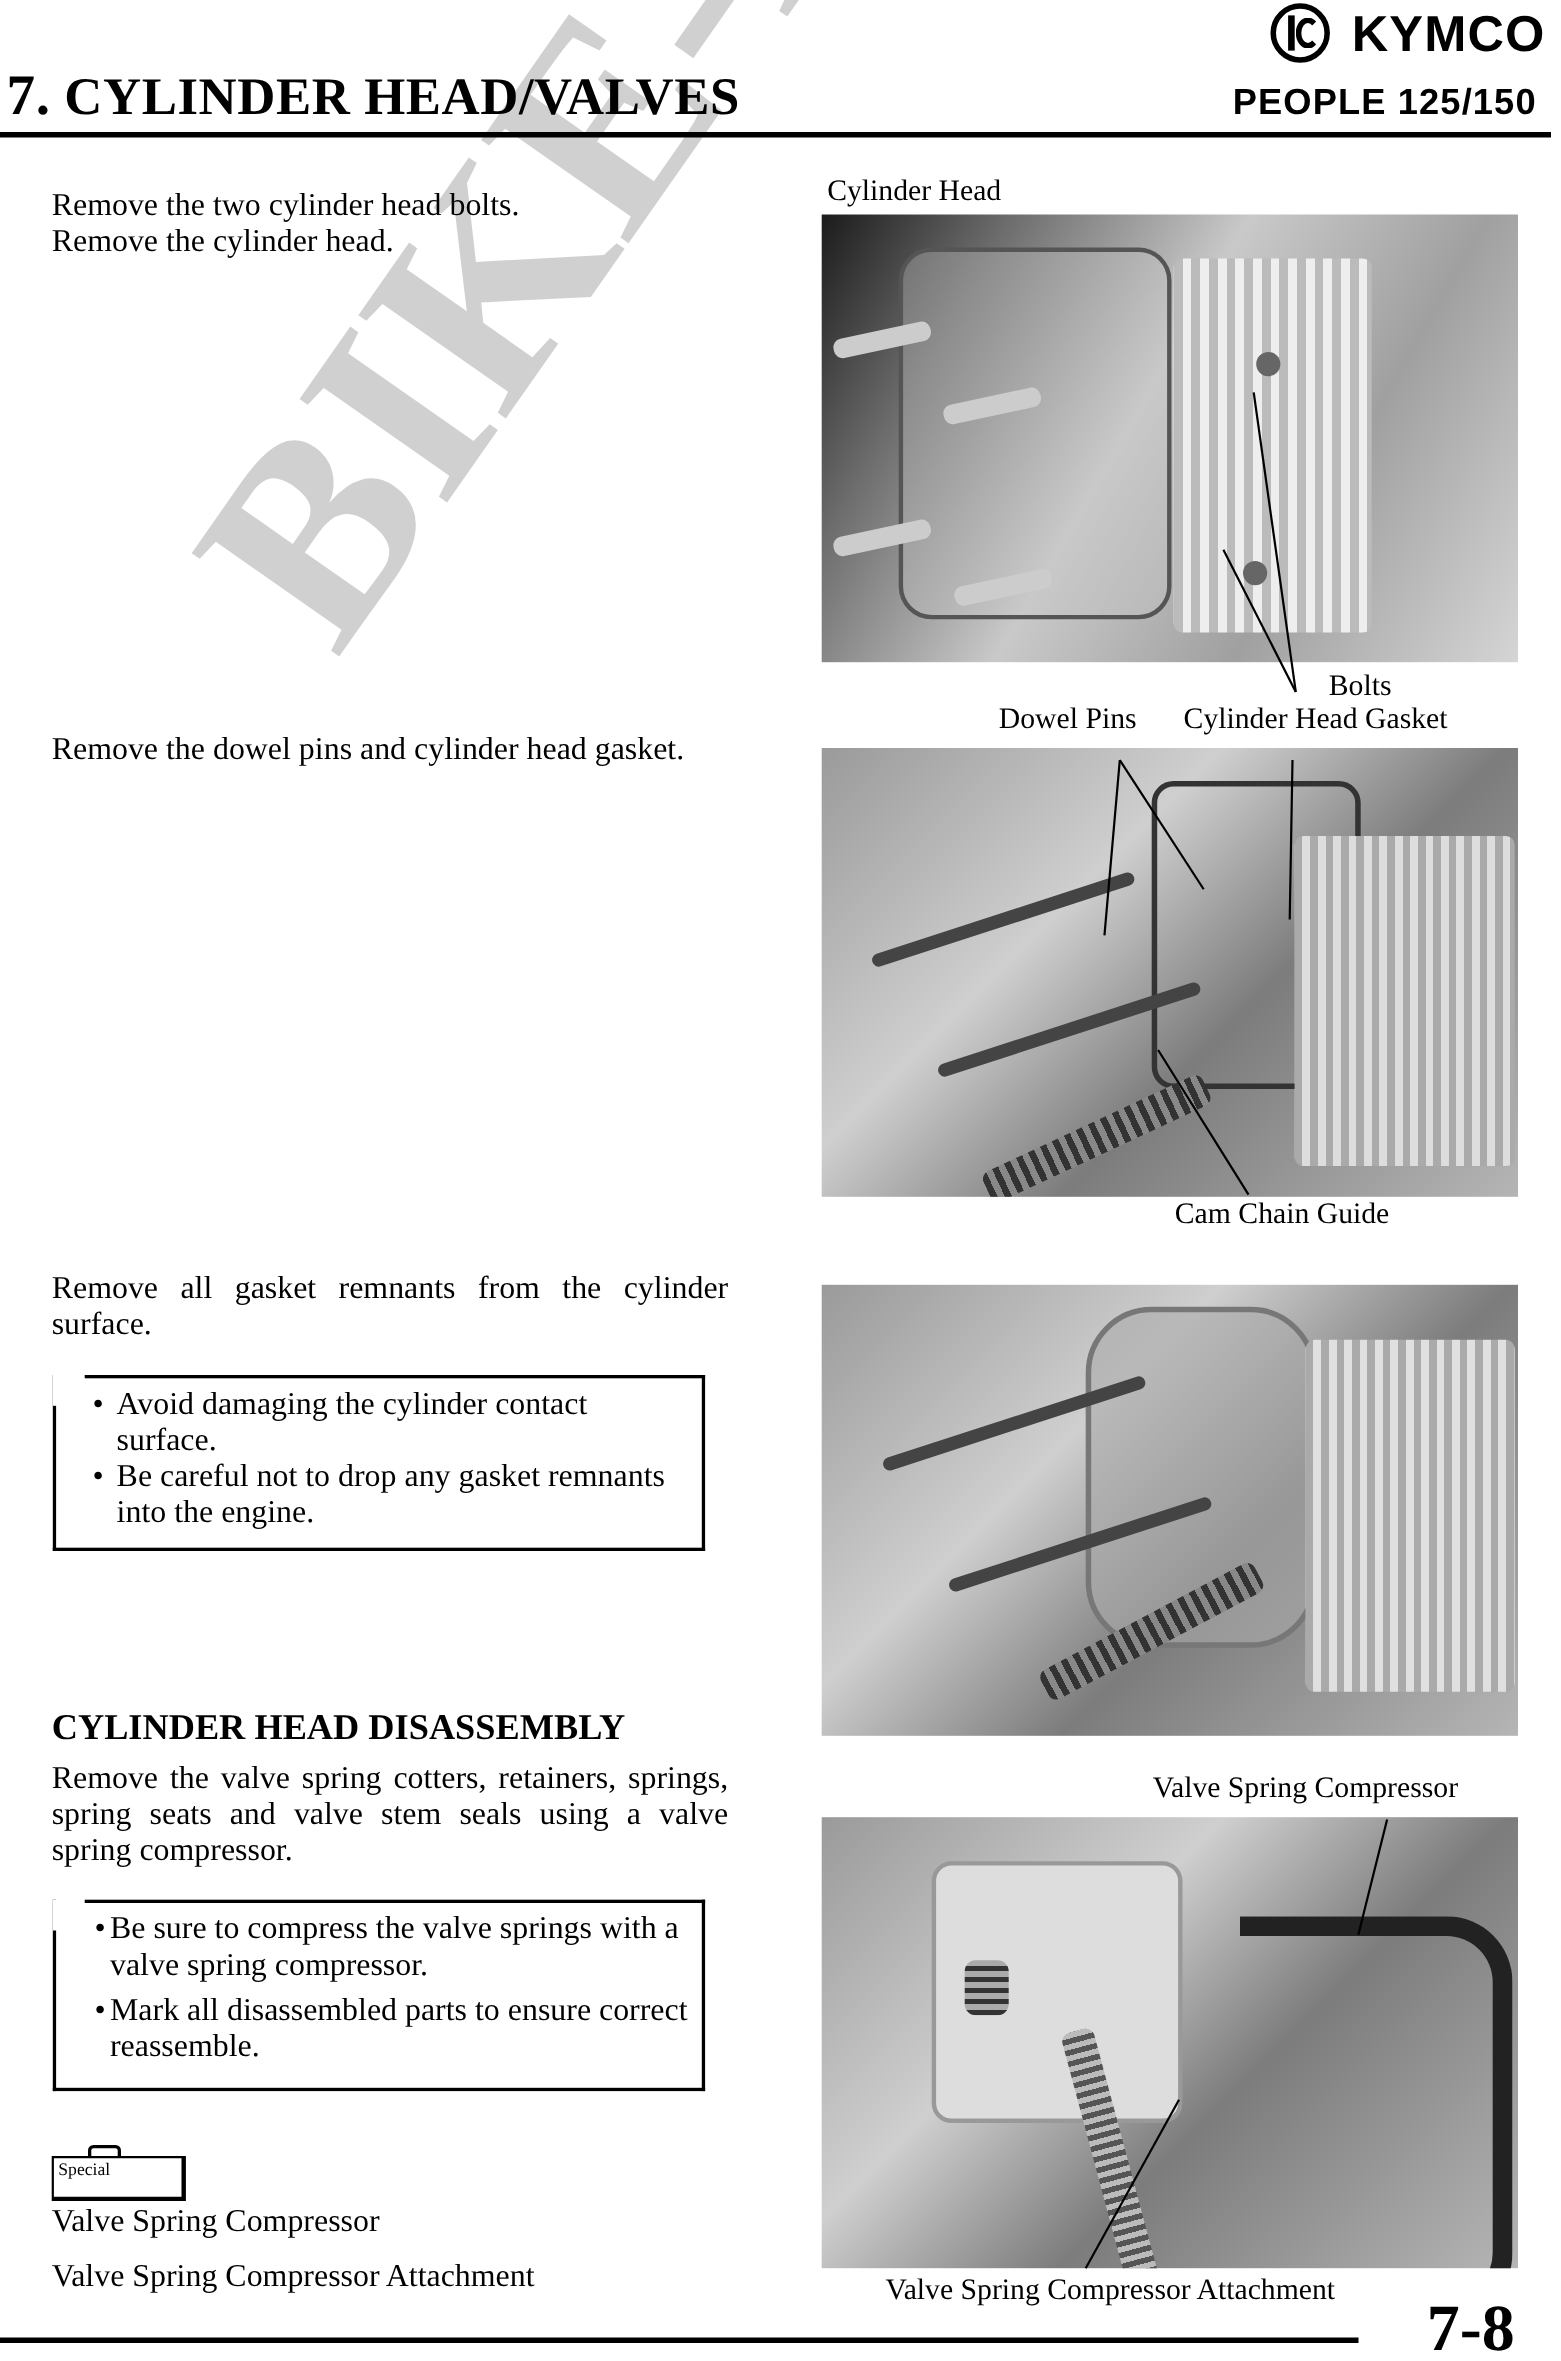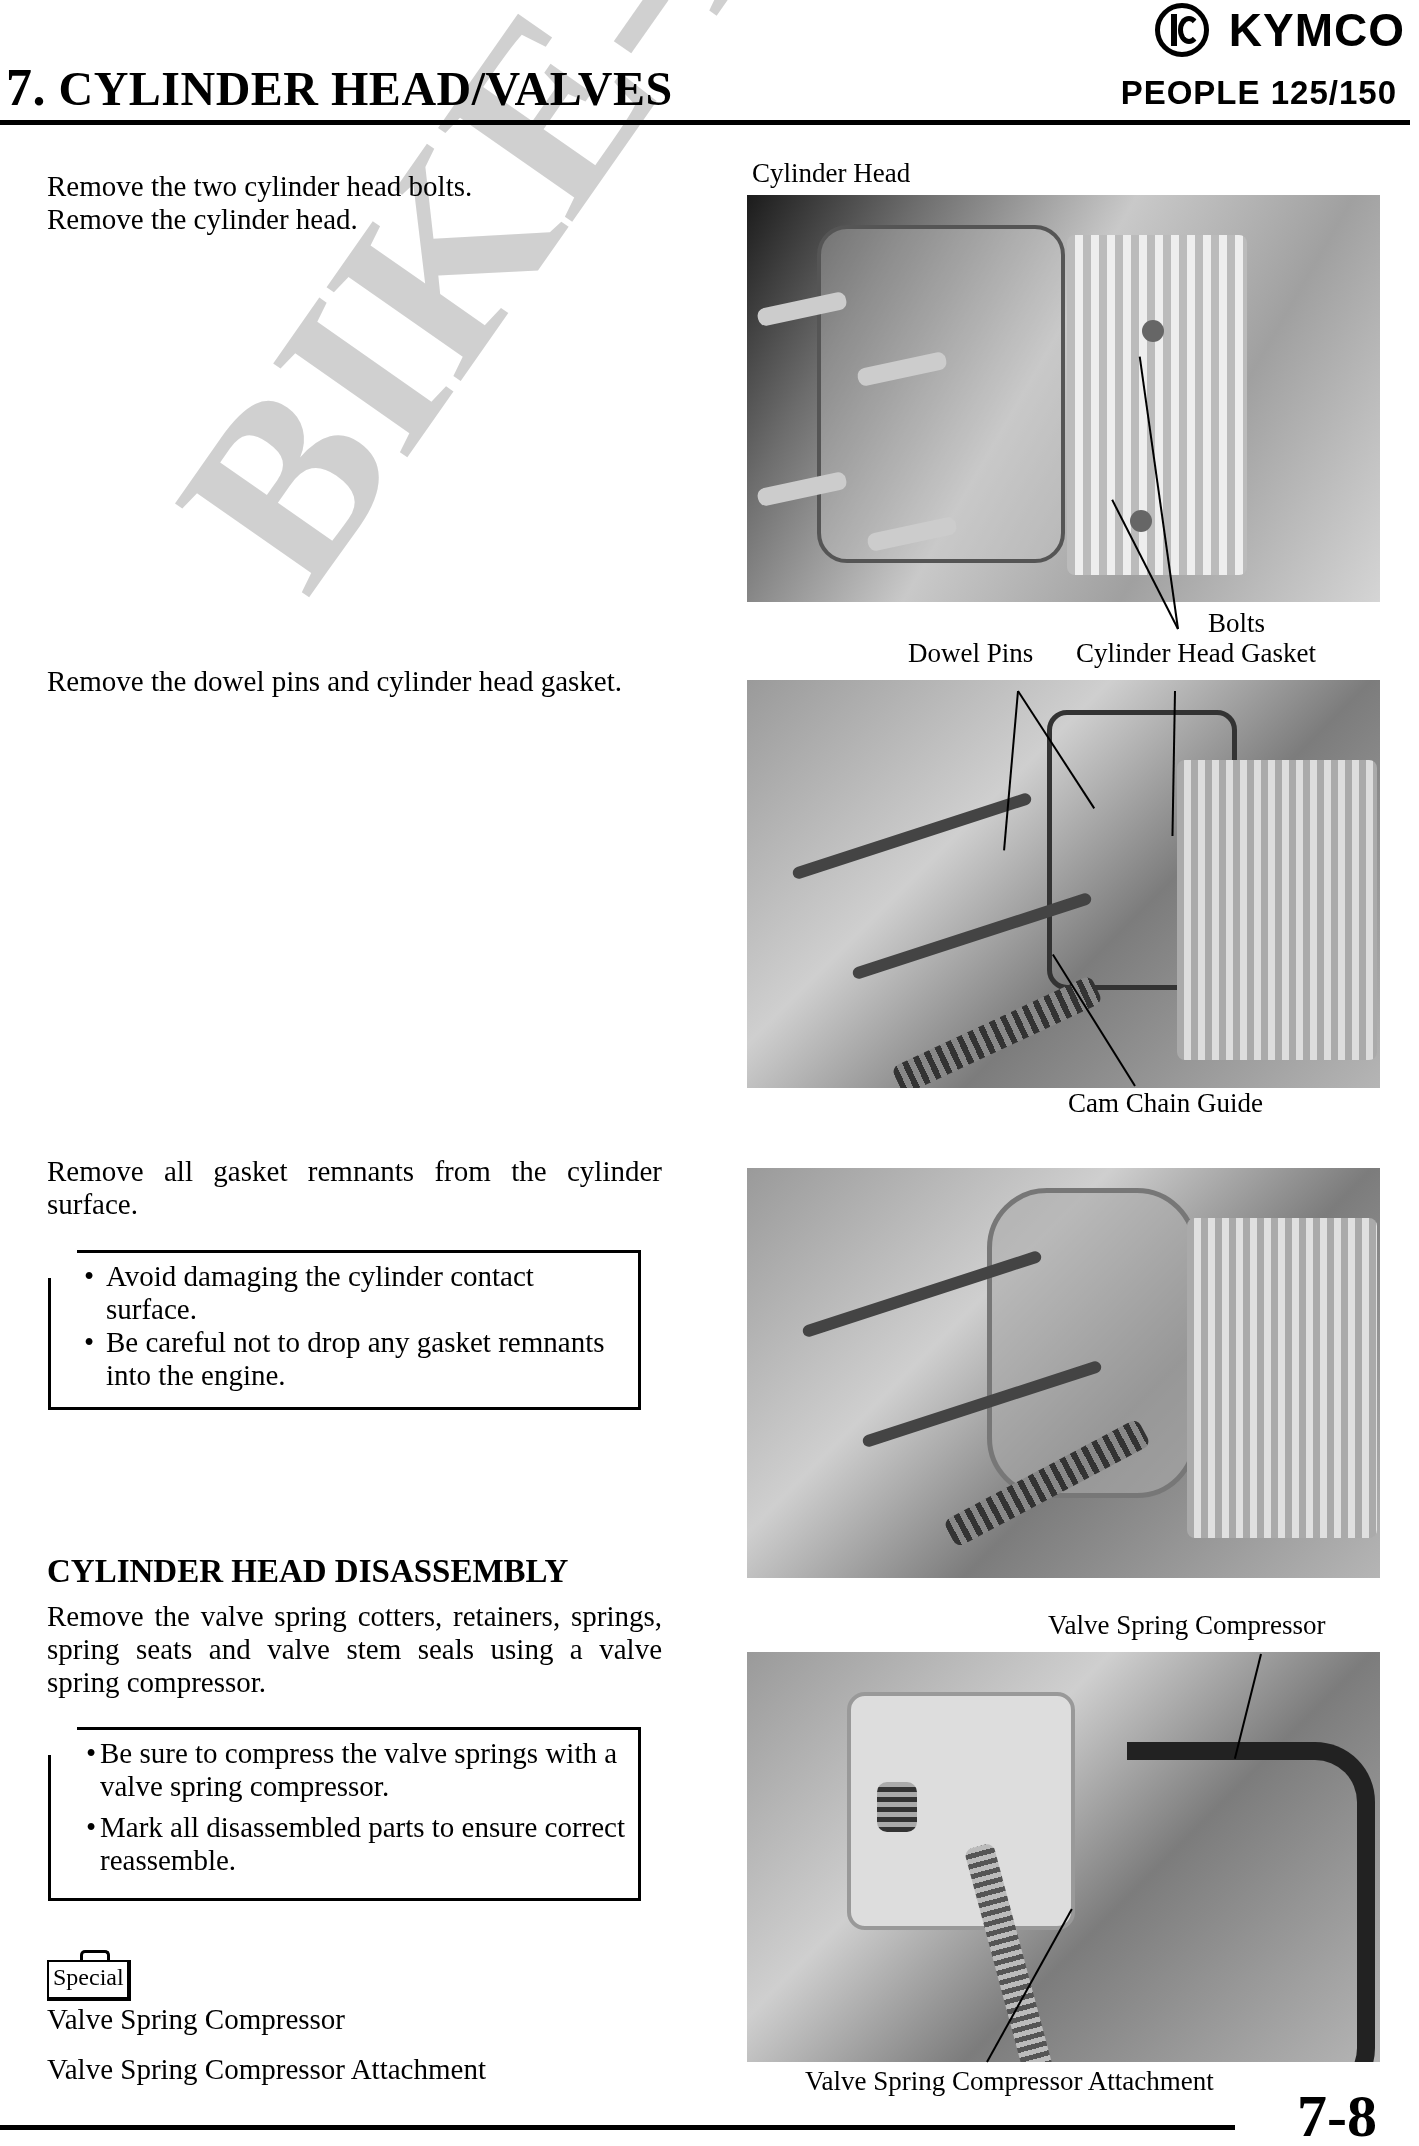--- a/index.html
+++ b/index.html
@@ -18,21 +18,21 @@
   .pagenum{right:42px;top:2082px;font-size:60px;font-weight:bold;}
   .para{left:47px;width:615px;font-size:29px;line-height:33px;text-align:justify;}
   .para p{margin:0;}
   .heading{left:47px;font-size:33px;font-weight:bold;white-space:nowrap;}
   .notebox{left:48px;border:3px solid #000;border-top:none;border-right:3px solid #000;box-sizing:border-box;}
   .notebox .topline{position:absolute;left:26px;right:-3px;top:0;height:3px;background:#000;}
   .notebox .leftgap{position:absolute;left:-3px;top:0;width:4px;height:28px;background:#fff;}
   .notebox ul{list-style:none;margin:0;padding:0;}
   .notebox li{position:relative;font-size:29px;line-height:33px;}
   .notebox li .bul{position:absolute;left:0;top:0;}
-  .special-icon{left:47px;top:1960px;width:84px;height:41px;border:2px solid #000;border-right-width:4px;border-bottom-width:4px;box-sizing:border-box;font-size:24px;padding:2px 4px;}
+  .special-icon{left:47px;top:1960px;width:122px;height:41px;border:2px solid #000;border-right-width:4px;border-bottom-width:4px;box-sizing:border-box;font-size:16px;padding:2px 4px;}
   .special-handle{left:80px;top:1950px;width:30px;height:12px;border:3px solid #000;border-bottom:none;border-radius:5px 5px 0 0;box-sizing:border-box;}
   .tool{left:47px;font-size:29px;white-space:nowrap;}
   .photo{left:747px;width:633px;background:linear-gradient(135deg,#9a9a9a 0%,#cfcfcf 35%,#7c7c7c 60%,#b5b5b5 100%);overflow:hidden;}
   .photo.dark{background:linear-gradient(120deg,#1b1b1b 0%,#6d6d6d 20%,#c9c9c9 45%,#a0a0a0 70%,#d5d5d5 100%);}
   .photo .shape{position:absolute;border-radius:8px;}
   .label{font-size:27px;white-space:nowrap;}
   .leader{position:absolute;height:2px;background:#000;transform-origin:0 50%;}
   .wm{left:120px;top:470px;font-family:"Liberation Serif",serif;font-weight:bold;font-size:250px;color:rgba(150,150,150,0.45);transform:rotate(-55deg);transform-origin:0 0;white-space:nowrap;pointer-events:none;}
 </style>
 </head>

